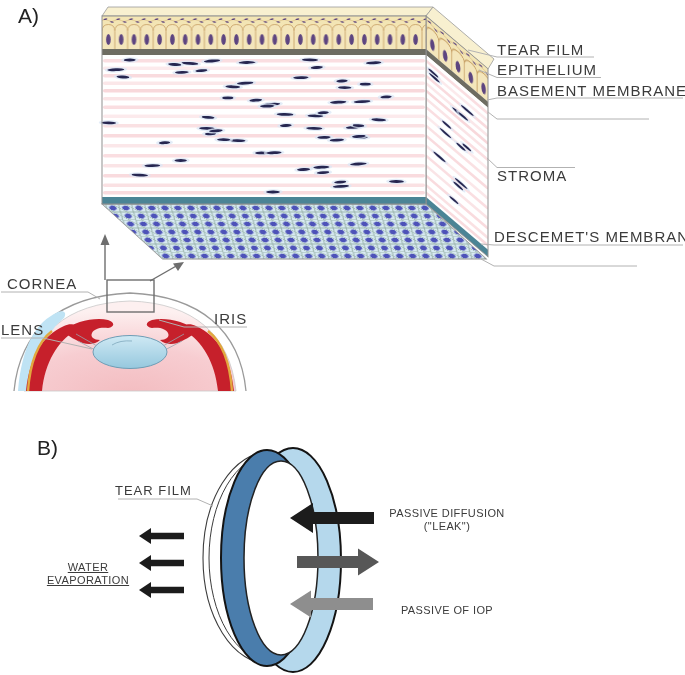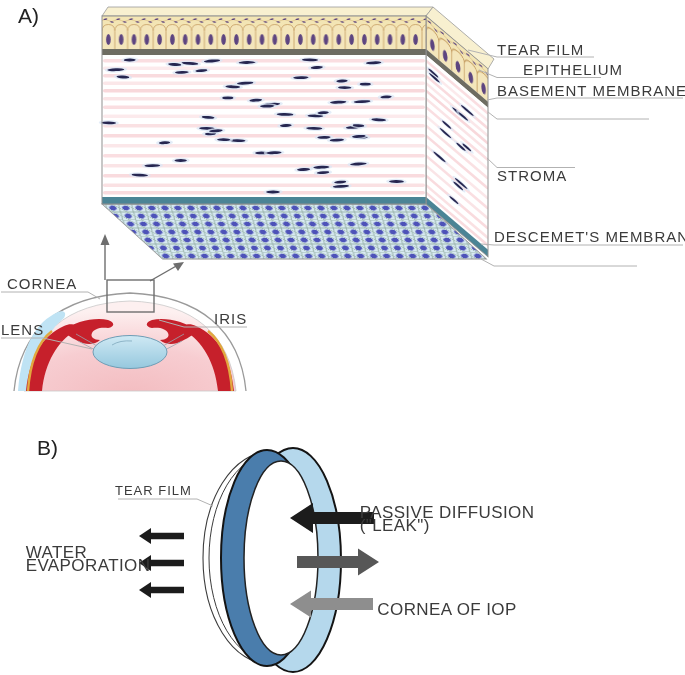--- a/index.html
+++ b/index.html
@@ -3,22 +3,22 @@
 <meta charset="utf-8">
 <style>
   html,body{margin:0;padding:0;background:#fff;}
   .stage{position:relative;width:685px;height:675px;background:#fff;overflow:hidden;
          font-family:"Liberation Sans", sans-serif;}
   svg{position:absolute;left:0;top:0;}
   .lbl{position:absolute;color:var(--label-text,#3b3b3b);font-size:15px;line-height:1.05;
        letter-spacing:1px;white-space:nowrap;}
   .tag{position:absolute;color:#222;font-size:21px;letter-spacing:0;}
   .lbl-b{position:absolute;color:var(--label-text,#3b3b3b);font-size:13px;letter-spacing:1px;white-space:nowrap;}
-  .lbl-sm{position:absolute;color:var(--label-text,#3b3b3b);font-size:17px;line-height:12.5px;
-          letter-spacing:.4px;text-align:left;transform:translateX(-50%);white-space:nowrap;}
+  .lbl-sm{position:absolute;color:var(--label-text,#3b3b3b);font-size:11px;line-height:12.5px;
+          letter-spacing:.4px;text-align:center;transform:translateX(-50%);white-space:nowrap;}
   .f-epi{fill:var(--epithelium-fill);}
   .f-bm{fill:var(--basement-membrane);}
   .f-pink{fill:var(--stroma-band-pink);}
   .f-teal{fill:var(--descemet-teal);}
   .f-endo{fill:var(--endothelium-fill);}
   .f-endoN{fill:var(--endothelium-nucleus);}
   .f-epiN{fill:var(--epithelium-nucleus);}
   .f-kera{fill:var(--keratocyte-navy);}
   .f-red{fill:var(--iris-red);}
   .f-scl{fill:var(--sclera-light-blue);}
@@ -499,37 +499,37 @@
 
     <path class="arr-d" d="M379,562 L358,548.5 L358,556 L297,556 L297,568 L358,568 L358,575.5 Z"></path>
 
     <path class="arr-l" d="M290,604 L311,590.5 L311,598 L373,598 L373,610 L311,610 L311,617.5 Z"></path>
   </g>
 </svg>
 
 <div class="tag" style="left:18px;top:4px;">A)</div>
 
 <div class="lbl" style="left:497px;top:42px;">TEAR FILM</div>
-<div class="lbl" style="left:497px;top:62px;margin-left:26px;">EPITHELIUM</div>
+<div class="lbl" style="left:497px;top:62px;">EPITHELIUM</div>
 <div class="lbl" style="left:497px;top:83px;">BASEMENT MEMBRANE</div>
 <div class="lbl" style="left:497px;top:168px;">STROMA</div>
 <div class="lbl" style="left:494px;top:229px;">DESCEMET'S MEMBRANE</div>
 
 <div class="lbl" style="left:7px;top:276px;">CORNEA</div>
 <div class="lbl" style="left:1px;top:322px;">LENS</div>
 <div class="lbl" style="left:214px;top:311px;">IRIS</div>
 
 <div class="tag" style="left:37px;top:436px;">B)</div>
 <div class="lbl-b" style="left:115px;top:483px;">TEAR FILM</div>
 
-<div class="lbl-sm" style="left:88px;top:547px;">
+<div class="lbl-sm" style="left:88px;top:561px;text-decoration:underline;">
   <div>WATER</div>
   <div>EVAPORATION</div>
 </div>
 <div class="lbl-sm" style="left:447px;top:507px;">
   <div>PASSIVE DIFFUSION</div>
   <div>("LEAK")</div>
 </div>
 <div class="lbl-sm" style="left:447px;top:604px;">
-  <div>CORNEA OF IOP</div>
+  <div>PASSIVE OF IOP</div>
 </div>
 
 </div>
 
 </body></html>

